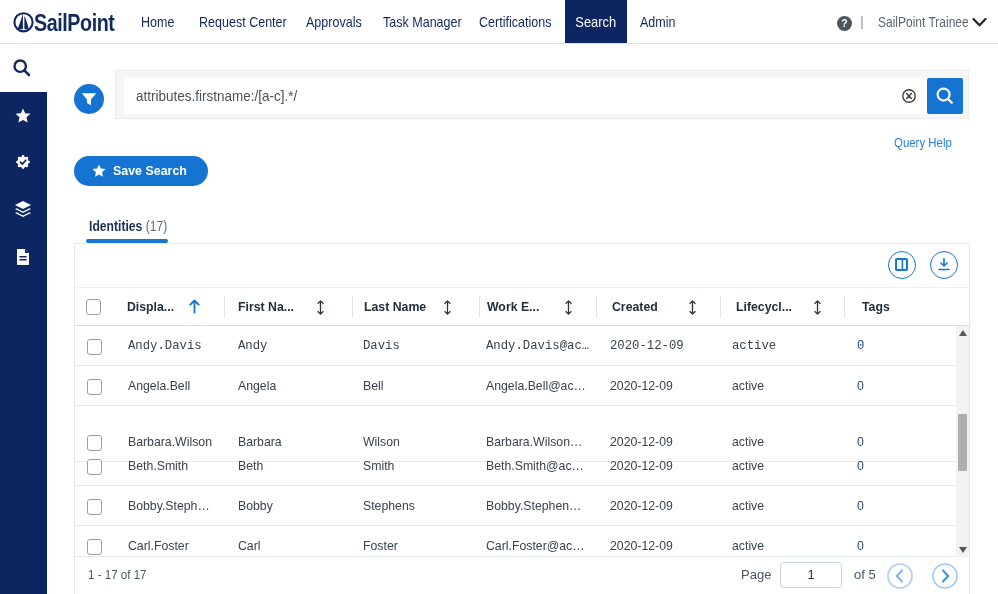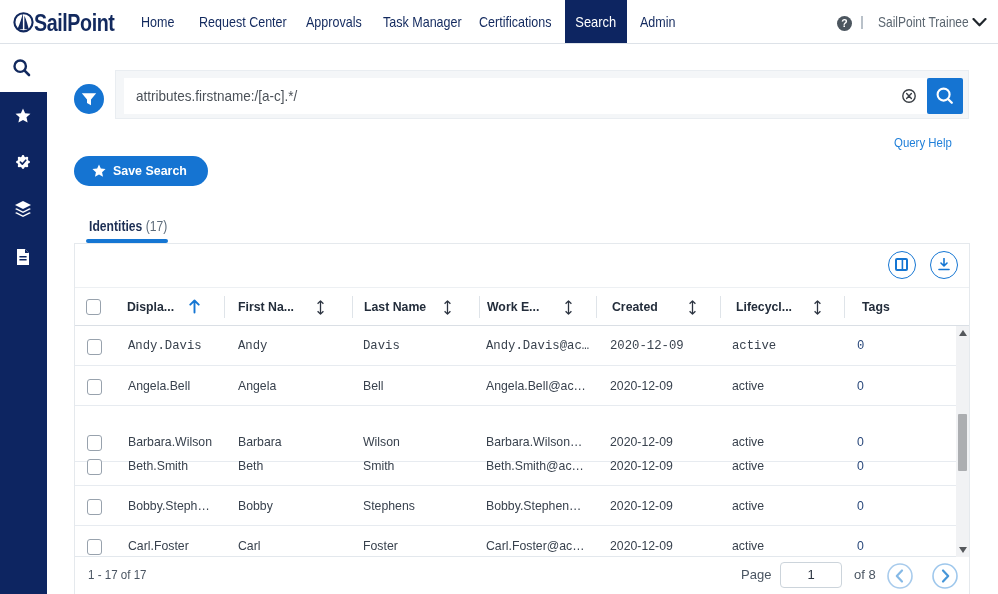--- a/index.html
+++ b/index.html
@@ -238,21 +238,21 @@
         <div class="cell" style="left:657px;">active</div>
         <div class="cell" style="left:782px; color:#2c4a7c;">0</div>
       </div>
     </div>
 
     <div class="abs" style="left:0; top:312px; width:894px; height:1px; background:#e3e8ed;"></div>
     <div class="abs" style="left:13px; top:318px; width:880px; height:40px; font-size:13px; color:#4a5562;">
       <div class="abs" style="left:0; top:0; line-height:26px; transform:scaleX(0.89); transform-origin:0 50%;">1 - 17 of 17</div>
       <div class="abs" style="left:653px; top:0; line-height:26px;">Page</div>
       <div class="abs" style="left:692px; top:0; width:62px; height:26px; border:1px solid #ccd4db; border-radius:4px; background:#fff; text-align:center; line-height:24px; color:#2b3340;">1</div>
-      <div class="abs" style="left:766px; top:0; line-height:26px;">of 8</div>
+      <div class="abs" style="left:766px; top:0; line-height:26px;">of 5</div>
       <svg class="abs" style="left:799px; top:1px;" width="26" height="26" viewBox="0 0 26 26">
         <circle cx="13" cy="13" r="12" fill="#fff" stroke="#a8cbec" stroke-width="1.6"></circle>
         <path d="M15 7.5 L9.8 13 L15 18.5" fill="none" stroke="#85b9e6" stroke-width="2.2" stroke-linecap="round" stroke-linejoin="round"></path>
       </svg>
       <svg class="abs" style="left:844px; top:1px;" width="26" height="26" viewBox="0 0 26 26">
         <circle cx="13" cy="13" r="12" fill="#fff" stroke="#9ec7ec" stroke-width="1.6"></circle>
         <path d="M11 7.5 L16.2 13 L11 18.5" fill="none" stroke="#4696d8" stroke-width="2.2" stroke-linecap="round" stroke-linejoin="round"></path>
       </svg>
     </div>
 

